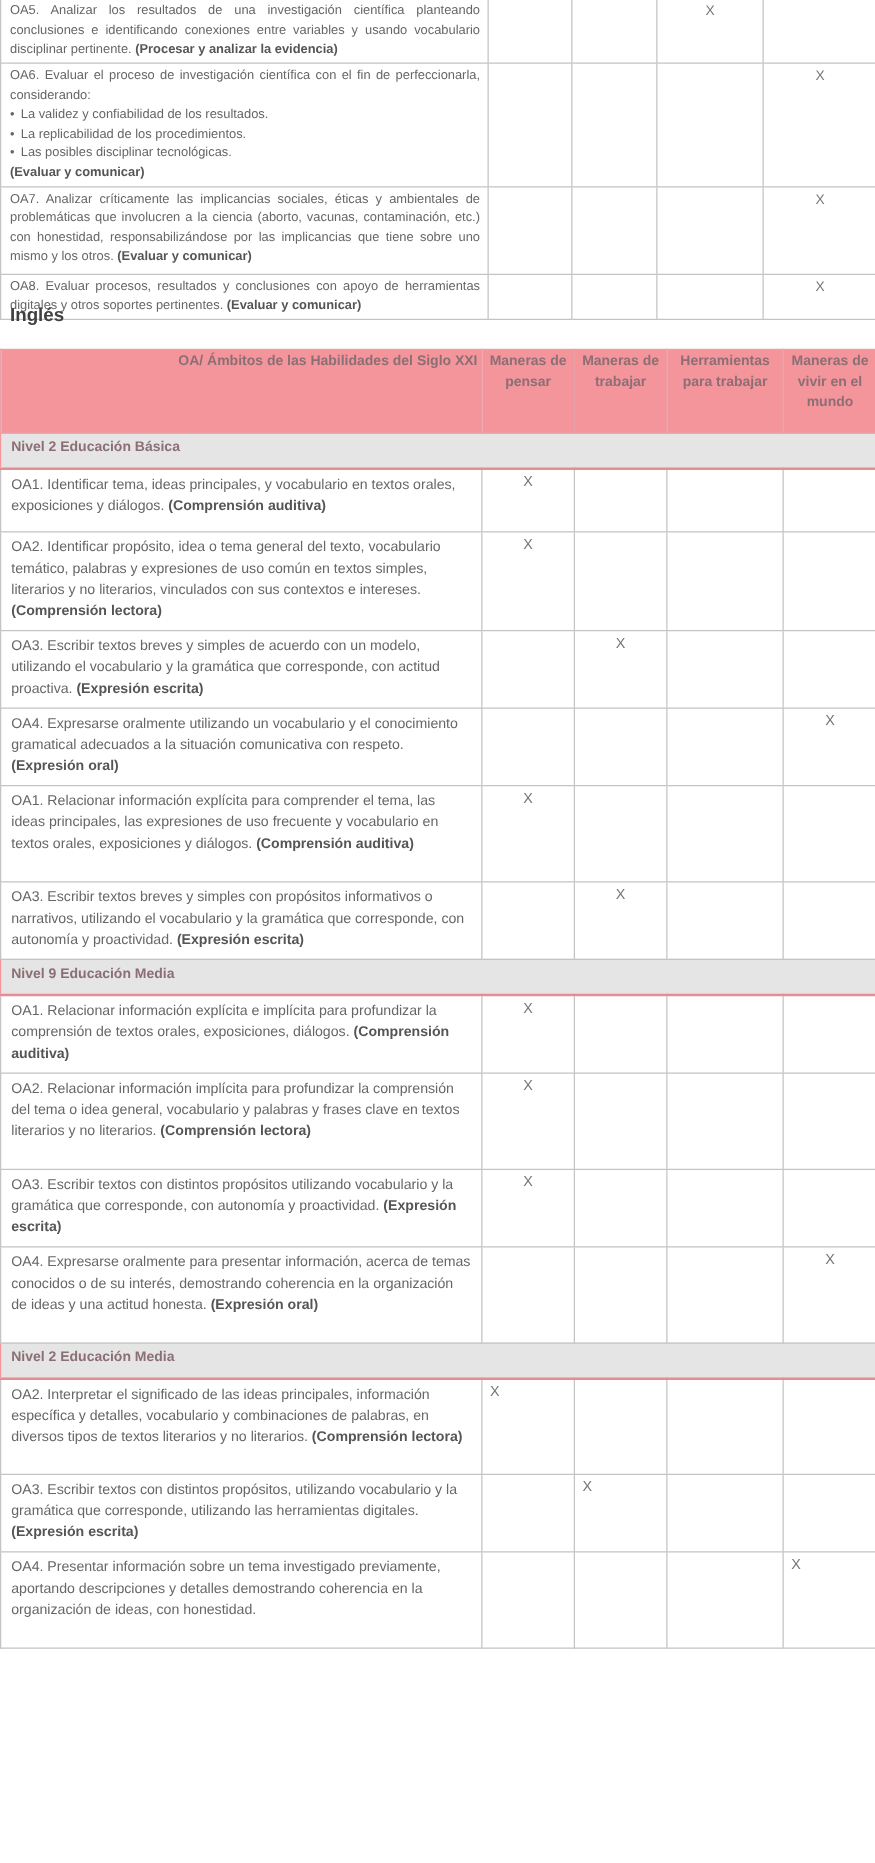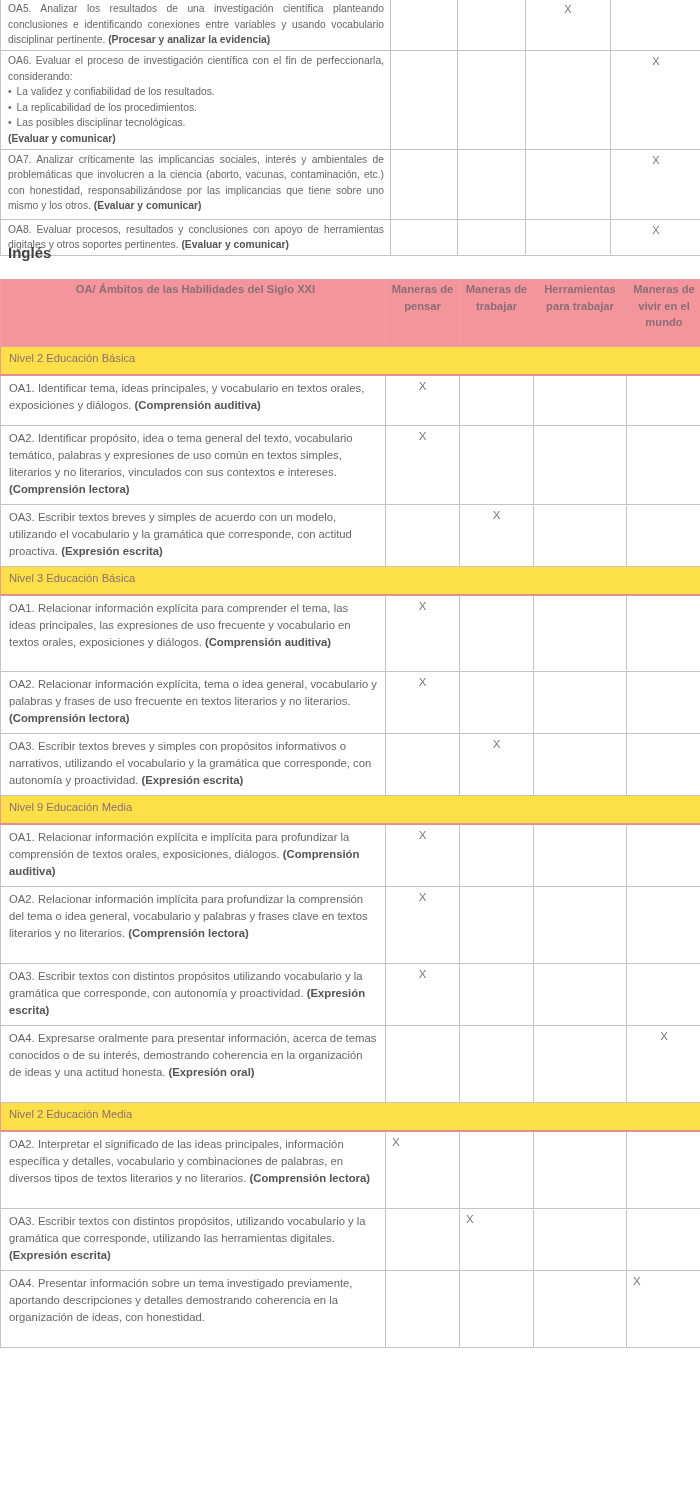--- a/index.html
+++ b/index.html
@@ -17,22 +17,22 @@
     #top-table li::before { content: "\2022"; margin-right: 5px; }
     b { font-weight: bold; color: #555; }
 
     #section-title { position: absolute; left: 8px; top: 244px; margin: 0;
                      font-size: 15px; font-weight: bold; color: #404040; }
 
     
     #eng-table { top: 279px; width: 701px; }
     #eng-table th { background: #f4959c; color: #8b6f74; font-weight: bold; font-size: 11.2px;
                     line-height: 16.5px; padding: 1px 3px; text-align: center; border-color: #e8a2a7; }
-    #eng-table th.first { text-align: center; padding-left: 8px; }
-    #eng-table tr.level td { background: #fde047; color: #8b6f74; font-weight: normal; font-size: 11.2px;
+    #eng-table th.first { text-align: right; padding-left: 8px; }
+    #eng-table tr.level td { background: #e5e5e5; color: #8b6f74; font-weight: bold; font-size: 11.2px;
                              padding: 5px 8px; height: 17px; border-color: #f4959c; border-bottom: 2px solid #e78c93; margin-left: 22px; }
     #eng-table td.oa { padding: 4px 8px 6px 8px; font-size: 11.3px; line-height: 17px; color: #666; }
     #eng-table td.mark { text-align: center; font-size: 11.5px; padding-top: 4px; color: #777; }
     #eng-table td.mark.left { text-align: left; padding-left: 6px; }
   </style>
 </head>
 <body>
 
 <table id="top-table">
   <colgroup>
@@ -55,21 +55,21 @@
             <li>La validez y confiabilidad de los resultados.</li>
             <li>La replicabilidad de los procedimientos.</li>
             <li>Las posibles disciplinar tecnológicas.</li>
           </ul><b>(Evaluar y comunicar)</b></td>
         <td class="mark"></td>
         <td class="mark"></td>
         <td class="mark"></td>
         <td class="mark">X</td>
       </tr>
       <tr style="height: 70px;">
-        <td class="oa"><span>OA7. Analizar críticamente las implicancias sociales, interés y ambientales de problemáticas que involucren a la ciencia (aborto, vacunas, contaminación, etc.) con honestidad, responsabilizándose por las implicancias que tiene sobre uno mismo y los otros.</span> <b>(Evaluar y comunicar)</b></td>
+        <td class="oa"><span>OA7. Analizar críticamente las implicancias sociales, éticas y ambientales de problemáticas que involucren a la ciencia (aborto, vacunas, contaminación, etc.) con honestidad, responsabilizándose por las implicancias que tiene sobre uno mismo y los otros.</span> <b>(Evaluar y comunicar)</b></td>
         <td class="mark"></td>
         <td class="mark"></td>
         <td class="mark"></td>
         <td class="mark">X</td>
       </tr>
       <tr style="height: 36px;">
         <td class="oa"><span>OA8. Evaluar procesos, resultados y conclusiones con apoyo de herramientas digitales y otros soportes pertinentes.</span> <b>(Evaluar y comunicar)</b></td>
         <td class="mark"></td>
         <td class="mark"></td>
         <td class="mark"></td>
@@ -115,32 +115,29 @@
         <td class="mark"></td>
         <td class="mark"></td>
       </tr>
       <tr style="height: 61px;">
         <td class="oa"><span>OA3. Escribir textos breves y simples de acuerdo con un modelo, utilizando el vocabulario y la gramática que corresponde, con actitud proactiva.</span> <b>(Expresión escrita)</b></td>
         <td class="mark"></td>
         <td class="mark">X</td>
         <td class="mark"></td>
         <td class="mark"></td>
       </tr>
-      <tr class="level">
-        <td colspan="5">Nivel 3 Educación Básica</td>
+      <tr style="height: 61px;">
+        <td class="oa"><span>OA4. Expresarse oralmente utilizando un vocabulario y el conocimiento gramatical adecuados a la situación comunicativa con respeto.</span> <b>(Expresión oral)</b></td>
+        <td class="mark"></td>
+        <td class="mark"></td>
+        <td class="mark"></td>
+        <td class="mark">X</td>
       </tr>
       <tr style="height: 77px;">
         <td class="oa"><span>OA1. Relacionar información explícita para comprender el tema, las ideas principales, las expresiones de uso frecuente y vocabulario en textos orales, exposiciones y diálogos.</span> <b>(Comprensión auditiva)</b></td>
-        <td class="mark">X</td>
-        <td class="mark"></td>
-        <td class="mark"></td>
-        <td class="mark"></td>
-      </tr>
-      <tr style="height: 61px;">
-        <td class="oa"><span>OA2. Relacionar información explícita, tema o idea general, vocabulario y palabras y frases de uso frecuente en textos literarios y no literarios.</span> <b>(Comprensión lectora)</b></td>
         <td class="mark">X</td>
         <td class="mark"></td>
         <td class="mark"></td>
         <td class="mark"></td>
       </tr>
       <tr style="height: 61px;">
         <td class="oa"><span>OA3. Escribir textos breves y simples con propósitos informativos o narrativos, utilizando el vocabulario y la gramática que corresponde, con autonomía y proactividad.</span> <b>(Expresión escrita)</b></td>
         <td class="mark"></td>
         <td class="mark">X</td>
         <td class="mark"></td>

